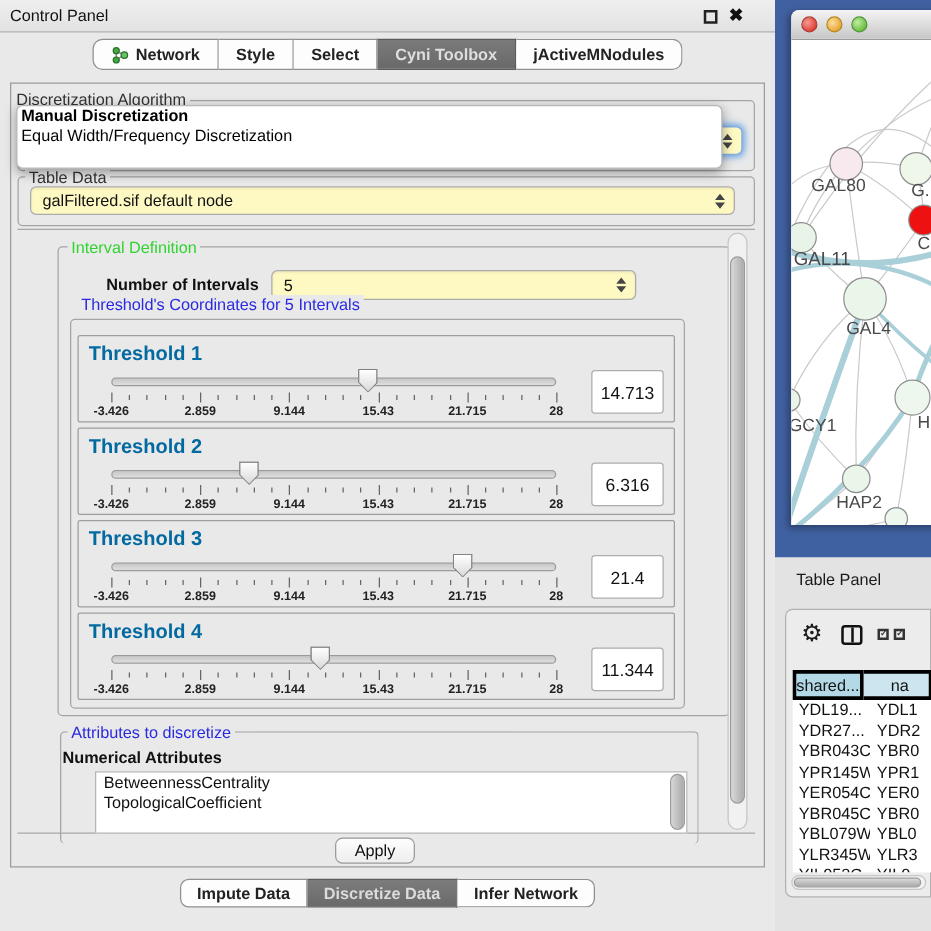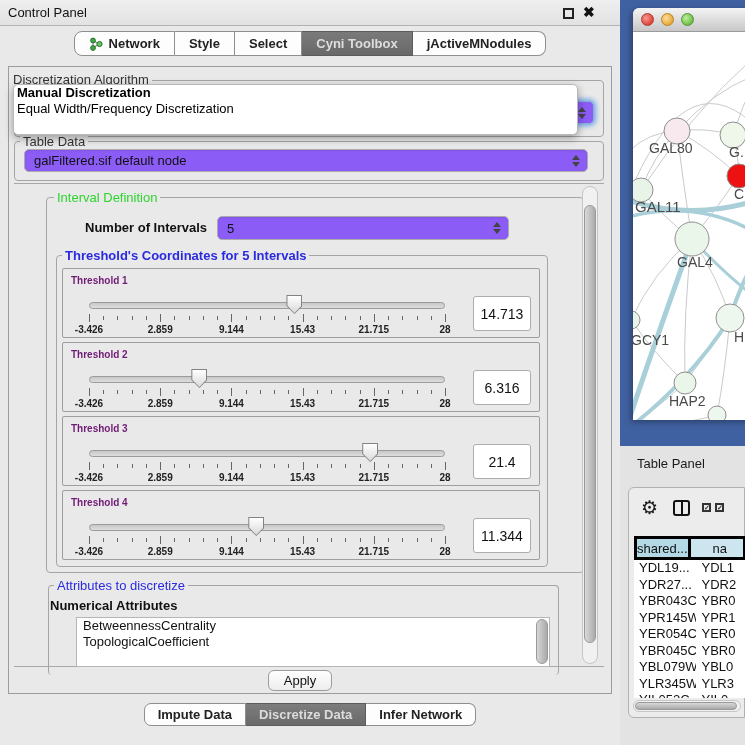--- a/index.html
+++ b/index.html
@@ -26,21 +26,21 @@
   
   .outer-panel { position:absolute; left:8px; top:66px; width:604px; height:628px;
                  border:1px solid #9c9c9c; background:#e9e9e9; }
 
   .groupbox { position:absolute; border:1px solid #a5a5a5; border-radius:4px; }
   .grouplabel { position:absolute; background:#e9e9e9; padding:0 3px; font-size:13px; color:#333; white-space:nowrap; }
   .grouplabel.green { color:#2fd42f; }
   .grouplabel.blue  { color:#2a2ae0; }
 
   
-  .combo { position:absolute; background:#8b5cf6; border:1px solid #ababab; border-radius:5px;
+  .combo { position:absolute; background:#fef9c3; border:1px solid #ababab; border-radius:5px;
            font-size:13px; color:#111; display:flex; align-items:center; padding-left:9px;
            box-shadow:inset 0 1px 2px rgba(0,0,0,.08); }
   .spinner { position:absolute; right:8px; top:50%; transform:translateY(-50%); width:7px; height:12px; }
   .spinner .up    { position:absolute; top:0; left:0; width:0; height:0; border-left:4px solid transparent; border-right:4px solid transparent; border-bottom:5px solid #444; }
   .spinner .down  { position:absolute; bottom:0; left:0; width:0; height:0; border-left:4px solid transparent; border-right:4px solid transparent; border-top:5px solid #444; }
 
   .combo.focused { box-shadow:0 0 5px 2px rgba(100,160,230,.9); border-color:#86aede; }
 
   
   .popup { position:absolute; left:13px; top:84px; width:565px; height:51px; background:#fff;
@@ -53,21 +53,21 @@
   .scrollpane { position:absolute; left:14px; top:183px; width:590px; height:484px;
                 border-top:1px solid #a8a8a8; border-bottom:1px solid #a8a8a8; background:#e9e9e9; }
   .vscroll { position:absolute; right:6px; top:2px; width:16px; height:478px; background:#f1f1f1;
              border:1px solid #c5c5c5; border-radius:8px; }
   .vscroll .thumb-v { position:absolute; left:1px; top:18px; width:12px; height:438px; border-radius:7px;
              background:linear-gradient(90deg,#d9d9d9,#ababab); border:1px solid #999; }
 
   
   .threshold-panel { position:absolute; left:48px; width:478px; height:70px; border:1px solid #9e9e9e;
                      border-radius:2px; background:#e9e9e9; }
-  .threshold-panel .tlabel { position:absolute; left:8px; top:6px; font-weight:bold; font-size:10px; color:#701a75; }
+  .threshold-panel .tlabel { position:absolute; left:8px; top:6px; font-weight:bold; font-size:16px; color:#0369a1; }
   .slider-zone { position:absolute; left:26px; top:0; width:356px; height:70px; }
   .track { position:absolute; left:0; top:33px; width:100%; height:7px; border-radius:4px;
            background:linear-gradient(#c7c7c7,#dedede); border:1px solid #9b9b9b; }
   .thumb { position:absolute; top:26px; width:16px; height:19px; z-index:3;
            clip-path:polygon(0 0,100% 0,100% 58%,50% 100%,0 58%); background:#838383; }
   .thumb::after { content:""; position:absolute; left:1px; top:1px; right:1px; bottom:1px;
            clip-path:polygon(0 0,100% 0,100% 58%,50% 100%,0 58%); background:linear-gradient(#ffffff,#d9d9d9); }
   .ticks { position:absolute; left:0; top:45px; width:100%; height:8px; }
   .tick  { position:absolute; top:2px; width:1px; height:4px; background:#666; }
   .tick.major { top:0; height:8px; }
@@ -210,21 +210,21 @@
       <span class="bold-label" style="left:71px; top:36px;">Number of Intervals</span>
       <div class="combo" style="left:203px; top:32px; width:292px; height:24px;">
         <span>5</span>
         <span class="spinner">
             <span class="up"></span>
             <span class="down"></span>
           </span>
       </div>
 
       <div class="groupbox" style="left:42px; top:71px; width:492px; height:312px;"></div>
-      <span class="grouplabel blue" style="left:48px; top:64px;font-weight:bold;">Threshold's Coordinates for 5 Intervals</span>
+      <span class="grouplabel blue" style="left:48px; top:52px;">Threshold's Coordinates for 5 Intervals</span>
 
       <div class="threshold-panel" style="top:84px;">
         <span class="tlabel">Threshold 1</span>
         <div class="slider-zone">
           <div class="track"></div>
           <div class="thumb" style="left: calc(57.7197% - 8px);"></div>
           <div class="ticks">
               <div class="tick major" style="left: 0%;"></div>
               <div class="tick" style="left: 4%;"></div>
               <div class="tick" style="left: 8%;"></div>

